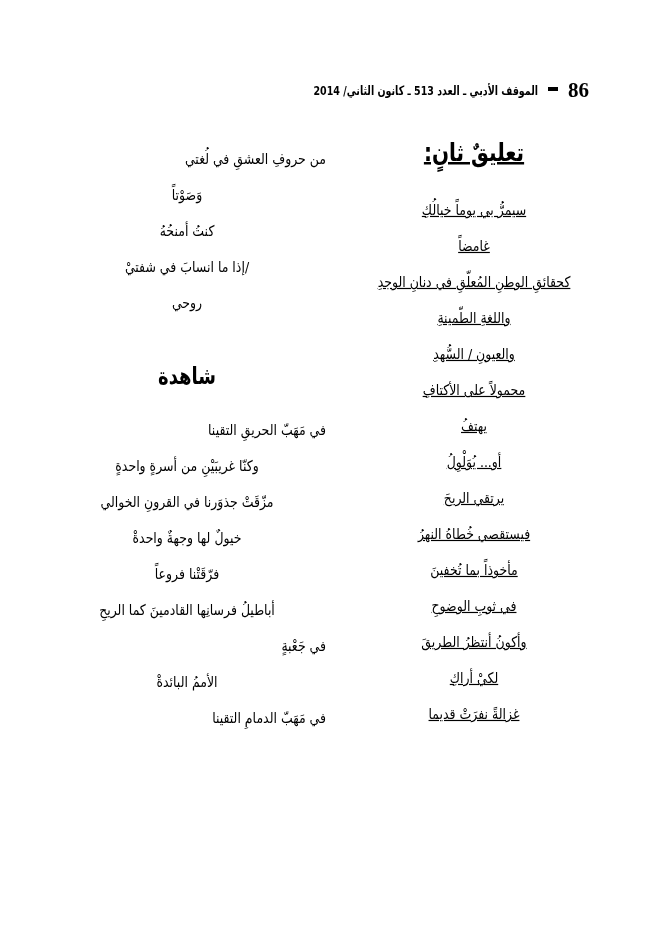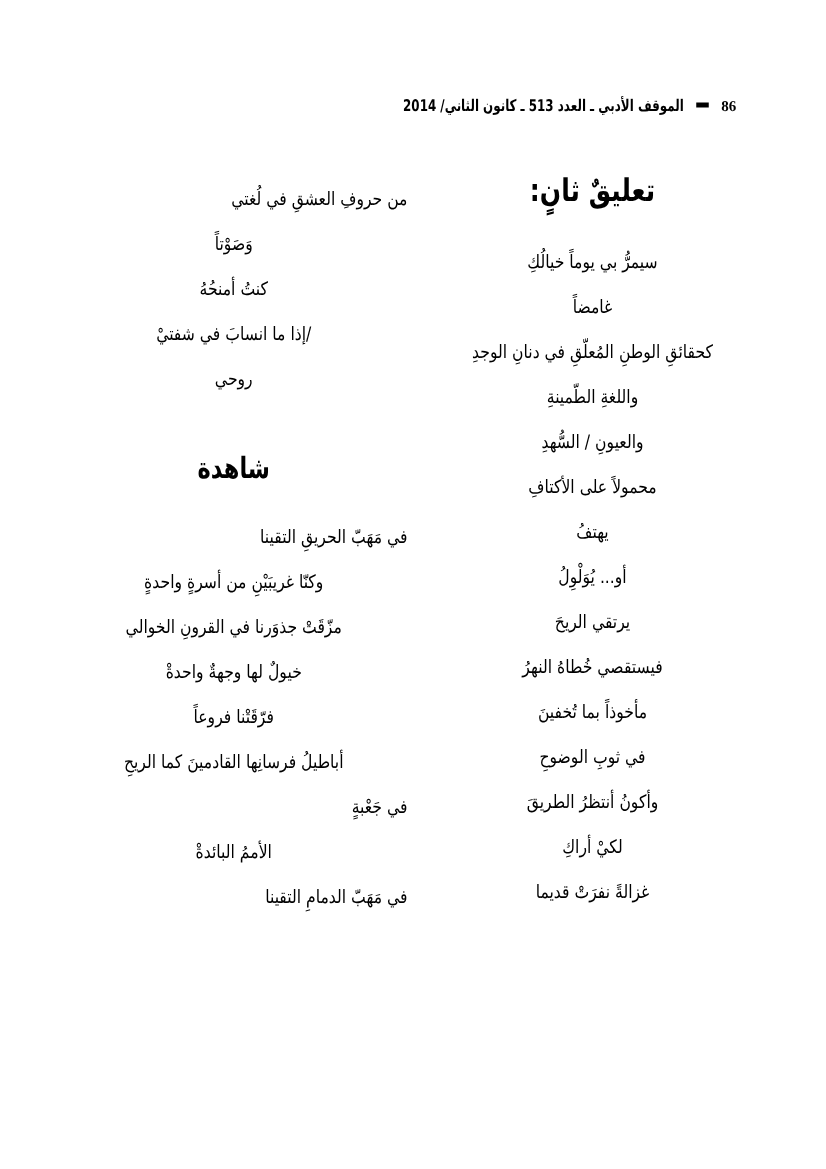--- a/index.html
+++ b/index.html
@@ -28,21 +28,21 @@
     position: absolute;
     top: 78px;
     right: 72px;
     display: flex;
     align-items: center;
     direction: rtl;
     gap: 10px;
   }
   .page-number {
     font-family: "Liberation Serif", serif;
-    font-size: 12px;
+    font-size: 21px;
     font-weight: bold;
     letter-spacing: 0;
   }
   .header-rule {
     width: 10px;
     height: 4px;
     background: #000;
     display: inline-block;
     margin-bottom: 3px;
   }
@@ -59,20 +59,21 @@
   
   .col {
     position: absolute;
     direction: rtl;
     text-align: center;
   }
   .col-right {
     right: 48px;
     top: 140px;
     width: 278px;
+    text-decoration: underline;
   }
   .col-left {
     left: 48px;
     top: 141px;
     width: 278px;
   }
 
   .poem-title {
     font-family: "DejaVu Sans", sans-serif;
     font-size: 20px;

